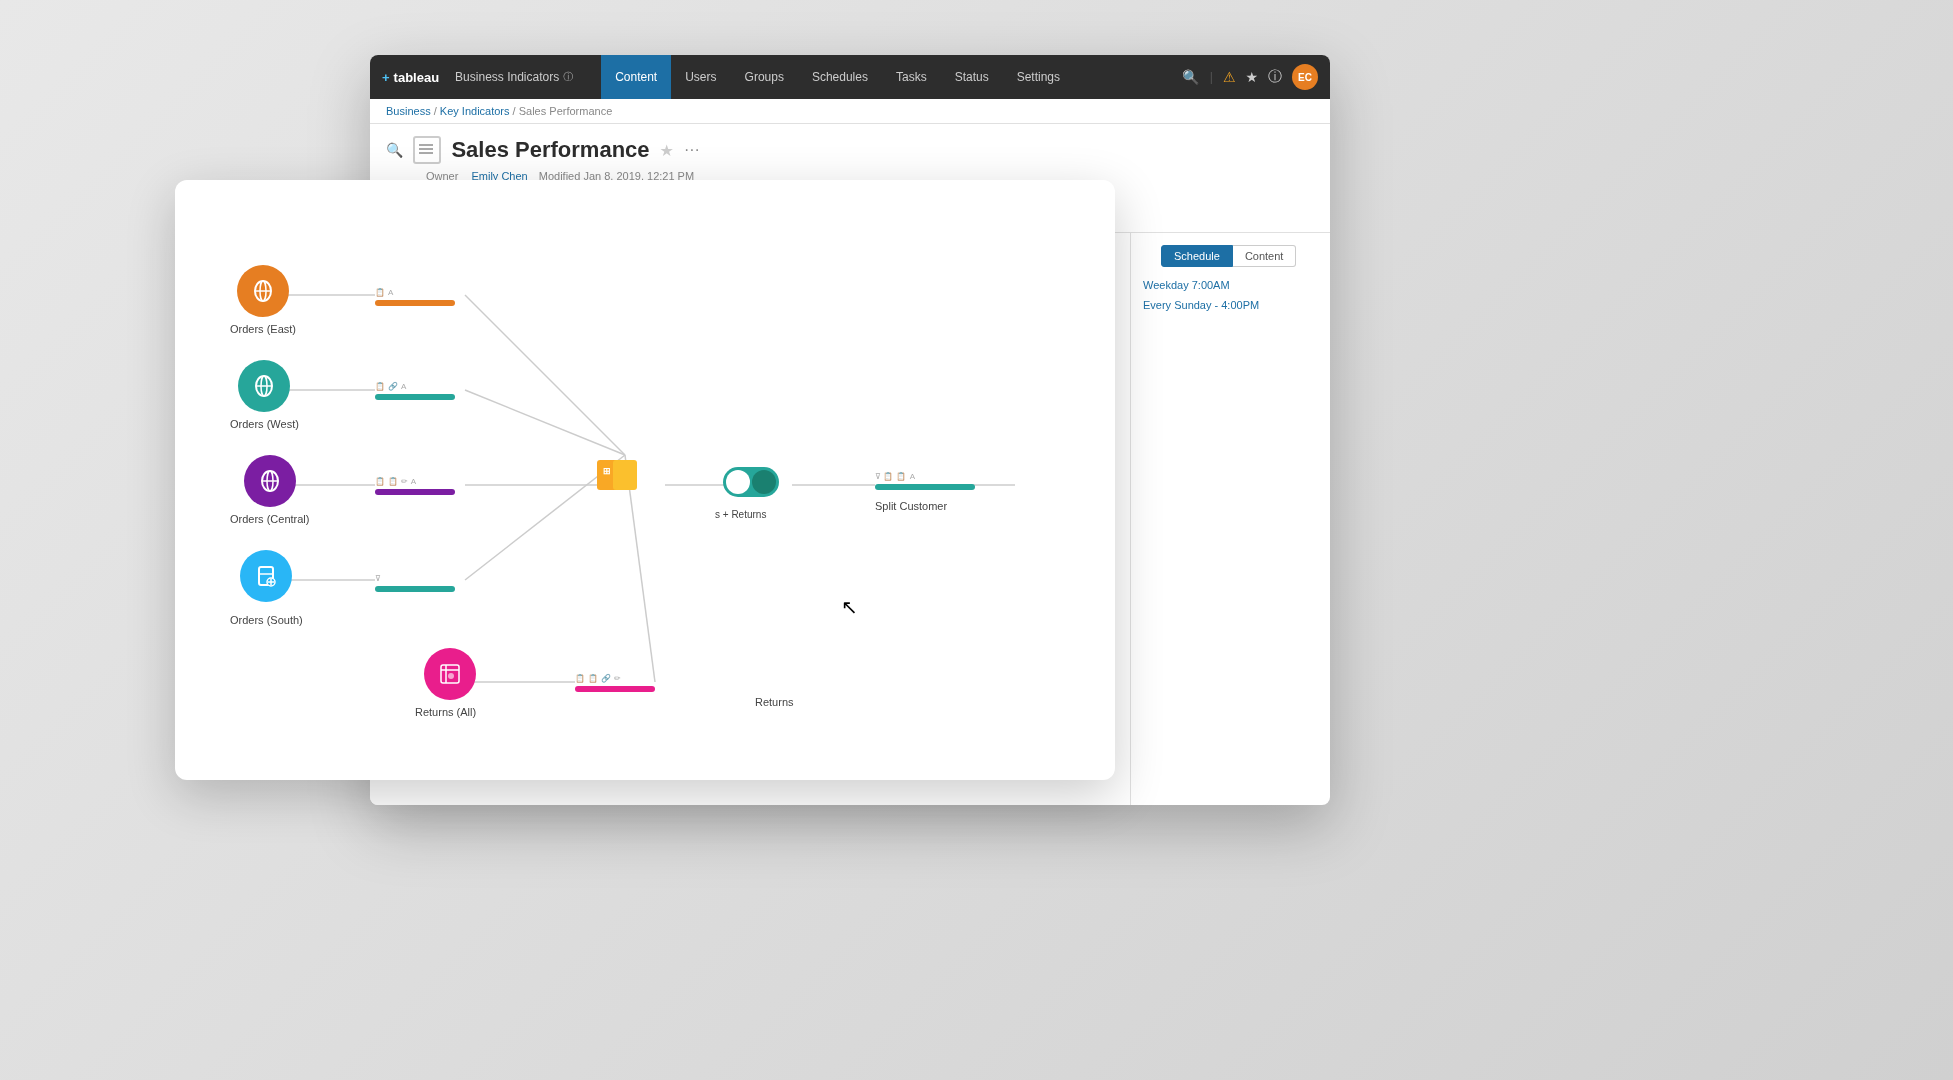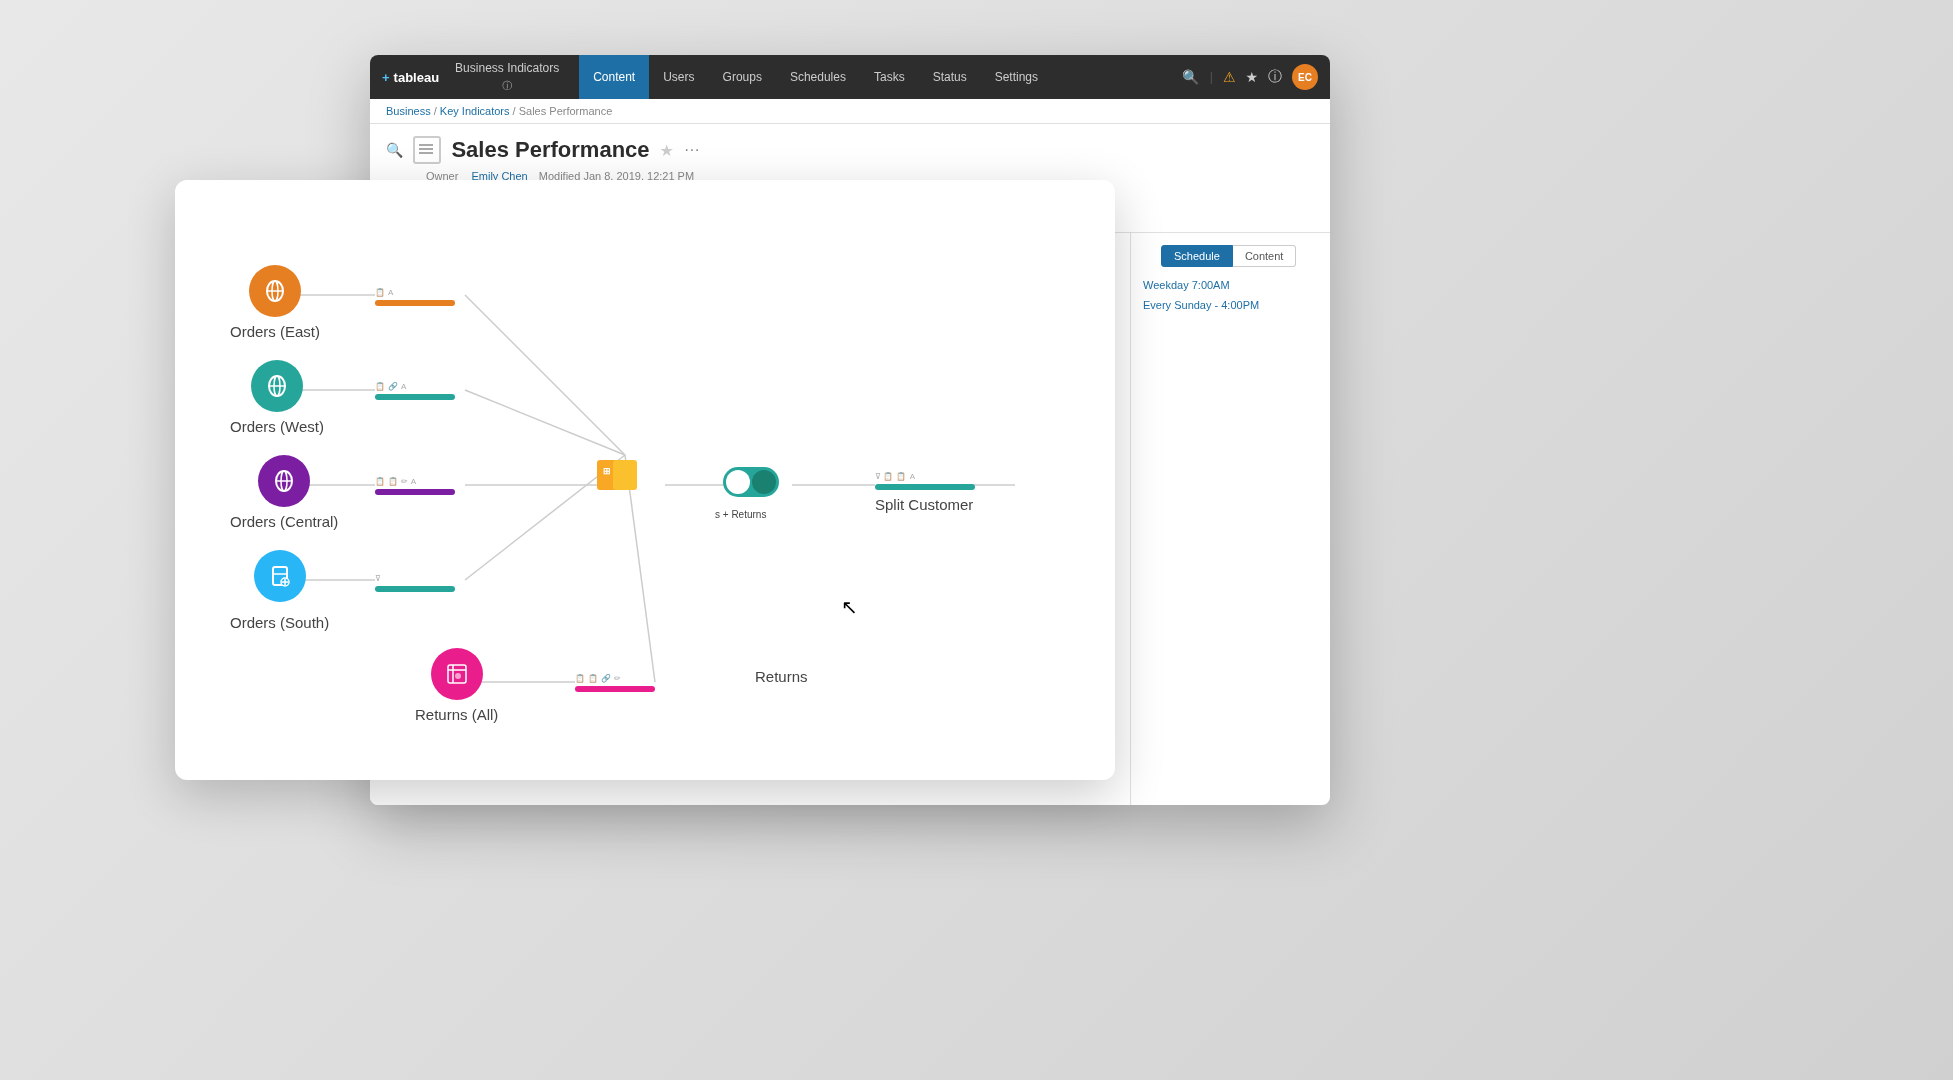--- a/index.html
+++ b/index.html
@@ -47,23 +47,22 @@
       font-weight: 600;
       margin-right: 8px;
     }
 
     .nav-site-name {
       color: #ccc;
       font-size: 12px;
       display: flex;
       align-items: center;
       gap: 4px;
-      margin-right: 12px;
+      margin-right: 20px;
       white-space: nowrap;
-      flex-direction: column;
     }
 
     .nav-tabs {
       display: flex;
       align-items: stretch;
       height: 44px;
     }
 
     .nav-tab {
       padding: 4px 14px;
@@ -269,21 +268,21 @@
       height: 52px;
       border-radius: 50%;
       display: flex;
       align-items: center;
       justify-content: center;
       color: #fff;
       font-size: 20px;
     }
 
     .node-label {
-      font-size: 15px;
+      font-size: 11px;
       color: #444;
       text-align: center;
       white-space: nowrap;
     }
 
     
     .orange { background: #e67e22; }
     .teal { background: #26a69a; }
     .purple { background: #7b68ee; }
     .blue { background: #2196F3; }
@@ -531,21 +530,21 @@
     <span class="node-label">Orders (South)</span>
   </div>
 
   <div style="position:absolute;left:200px;top:394px;">
     <div style="font-size:8px;color:#aaa;display:flex;gap:3px;margin-bottom:3px;">
       <span>⊽</span>
     </div>
     <div class="step-bar" style="width:80px;height:6px;border-radius:3px;background:#26a69a;"></div>
   </div>
 
-  <div class="flow-node" style="position:absolute;left:240px;top:468px;align-items:center;">
+  <div class="flow-node" style="position:absolute;left:240px;top:468px;align-items:flex-end;">
     <div class="node-circle pink" style="background:#e91e8c;">
       <svg width="24" height="24" viewBox="0 0 24 24">
           <rect x="3" y="3" width="18" height="18" rx="2" fill="none" stroke="#fff" stroke-width="1.5"></rect>
           <line x1="3" y1="8" x2="21" y2="8" stroke="#fff" stroke-width="1.5"></line>
           <line x1="8" y1="3" x2="8" y2="21" stroke="#fff" stroke-width="1.5"></line>
           <circle cx="13" cy="14" r="3" fill="#fff" opacity="0.6"></circle>
         </svg>
     </div>
     <span class="node-label">Returns (All)</span>
   </div>
@@ -553,21 +552,21 @@
   <div style="position:absolute;left:400px;top:494px;">
     <div style="font-size:8px;color:#aaa;display:flex;gap:3px;margin-bottom:3px;">
       <span>📋</span>
         <span>📋</span>
         <span>🔗</span>
         <span>✏</span>
     </div>
     <div class="step-bar" style="width:80px;height:6px;border-radius:3px;background:#e91e8c;"></div>
   </div>
 
-  <div style="position:absolute;left:580px;top:488px;display:flex;flex-direction:column;align-items:center;gap:4px;justify-content:flex-end;">
+  <div style="position:absolute;left:580px;top:516px;display:flex;flex-direction:column;align-items:center;gap:4px;justify-content:flex-end;">
     <span class="node-label">Returns</span>
   </div>
 
   <div style="position:absolute;left:422px;top:278px;">
     <div class="join-icon" style="position:relative;width:48px;height:36px;">
       <div style="position:absolute;left:0;top:2px;width:24px;height:30px;background:#f9a825;border-radius:3px;"></div>
       <div style="position:absolute;left:16px;top:2px;width:24px;height:30px;background:#fbc02d;border-radius:3px;"></div>
       <div style="position:absolute;left:6px;top:8px;color:#fff;font-size:9px;font-weight:bold;">⊞</div>
     </div>
   </div>

